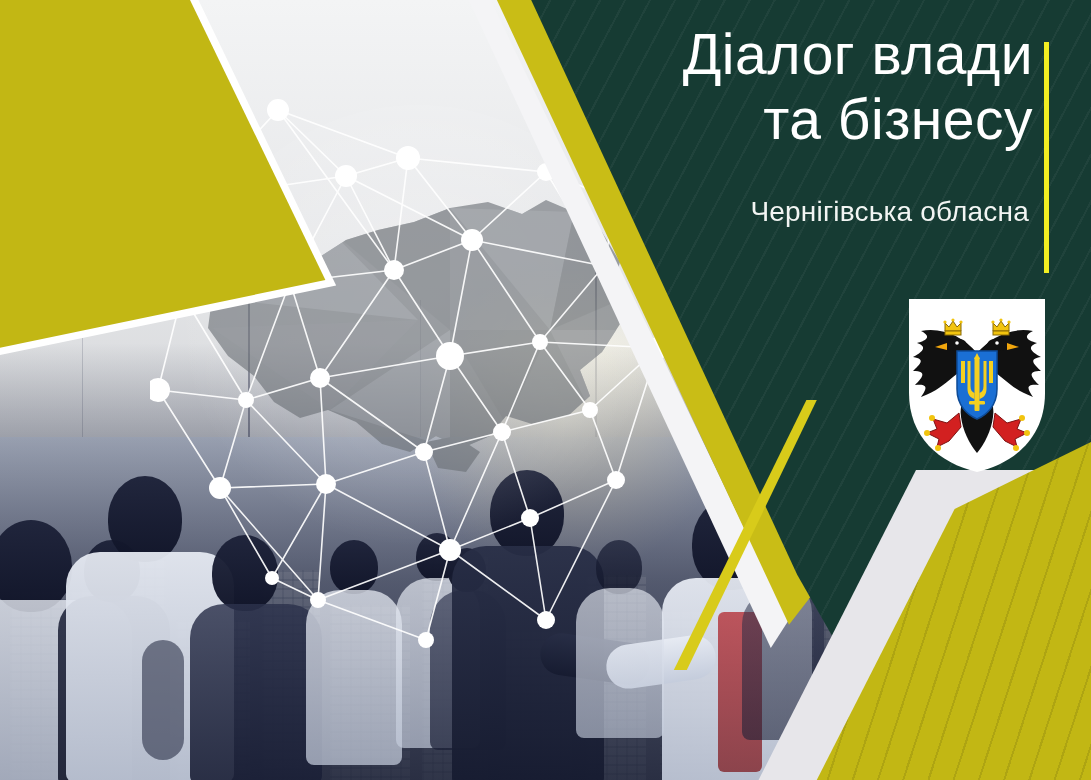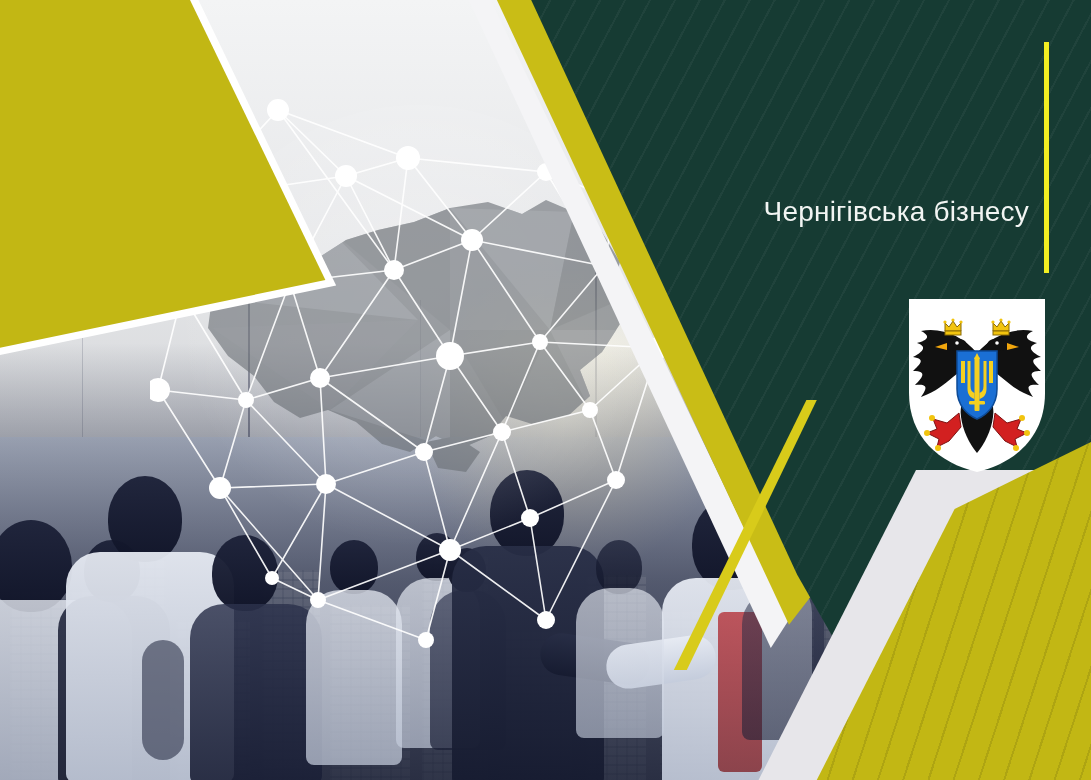--- a/index.html
+++ b/index.html
@@ -374,23 +374,27 @@
   <div class="shape yellow-quad"></div>
 
   <div class="shape white-diag"></div>
   <div class="shape yellow-diag"></div>
   <div class="shape green-panel"></div>
   <div class="shape green-edge"></div>
 
   <div class="shape white-wedge"></div>
   <div class="shape yellow-wedge"></div>
 
+  <div class="title-block">
+    <div class="title-line">Діалог влади</div>
+    <div class="title-line">та бізнесу</div>
+  </div>
 
   <div class="subtitle-block">
-    <div class="subtitle-line">Чернігівська бізнесу</div>
+    <div class="subtitle-line">Чернігівська обласна</div>
   </div>
 
   <div class="accent-line"></div>
 
   <div class="coa">
     <svg viewBox="0 0 148 177" xmlns="http://www.w3.org/2000/svg">
 
       <path d="M6,2 H142 V96 C142,140 112,166 74,175 C36,166 6,140 6,96 Z" fill="#ffffff"></path>
 
       <g>

